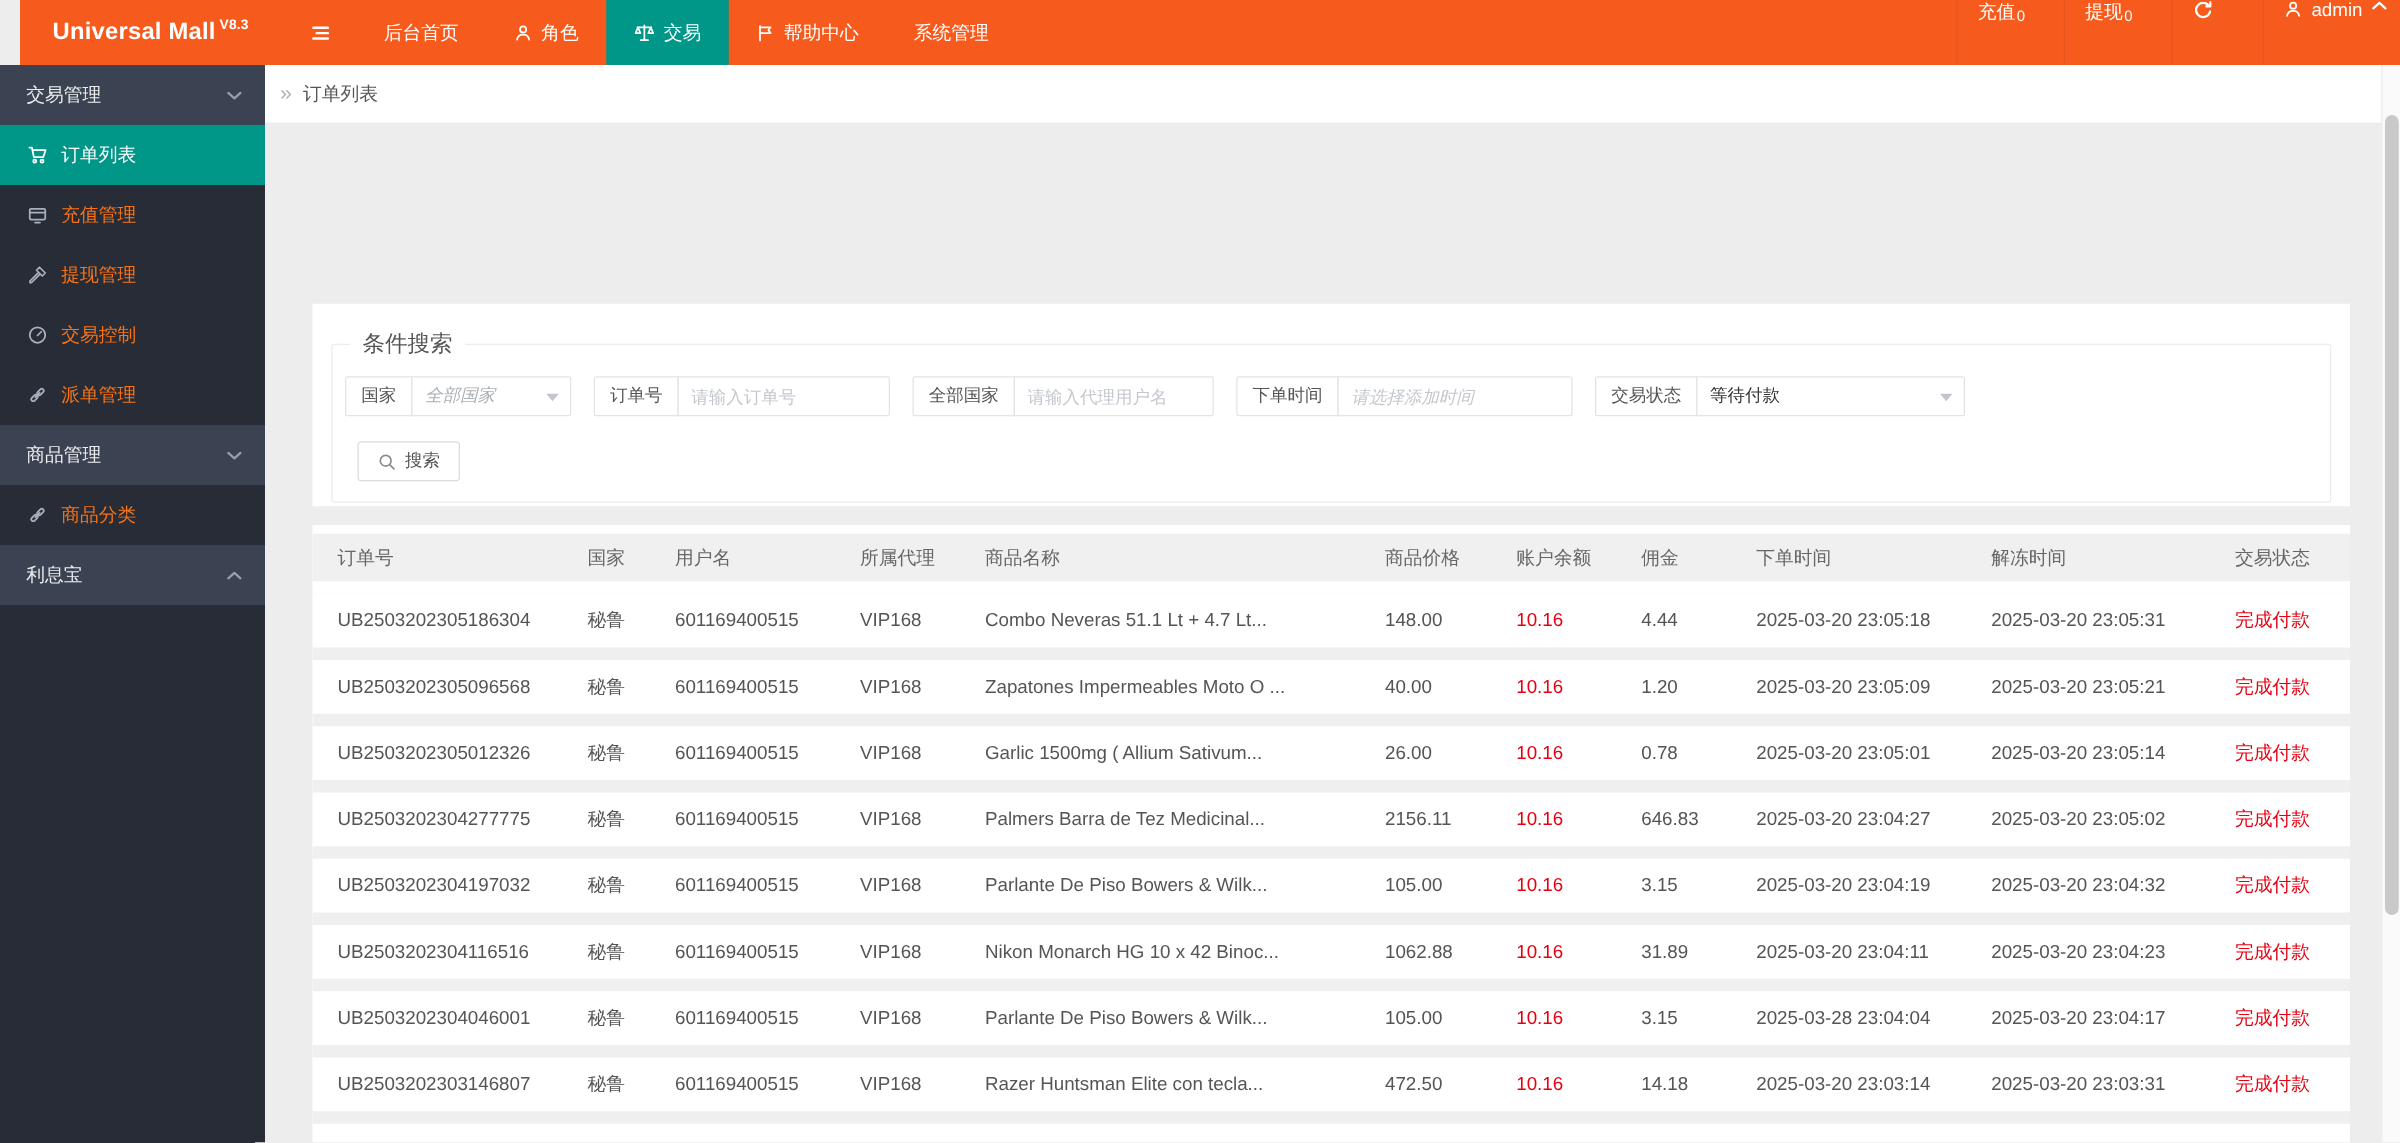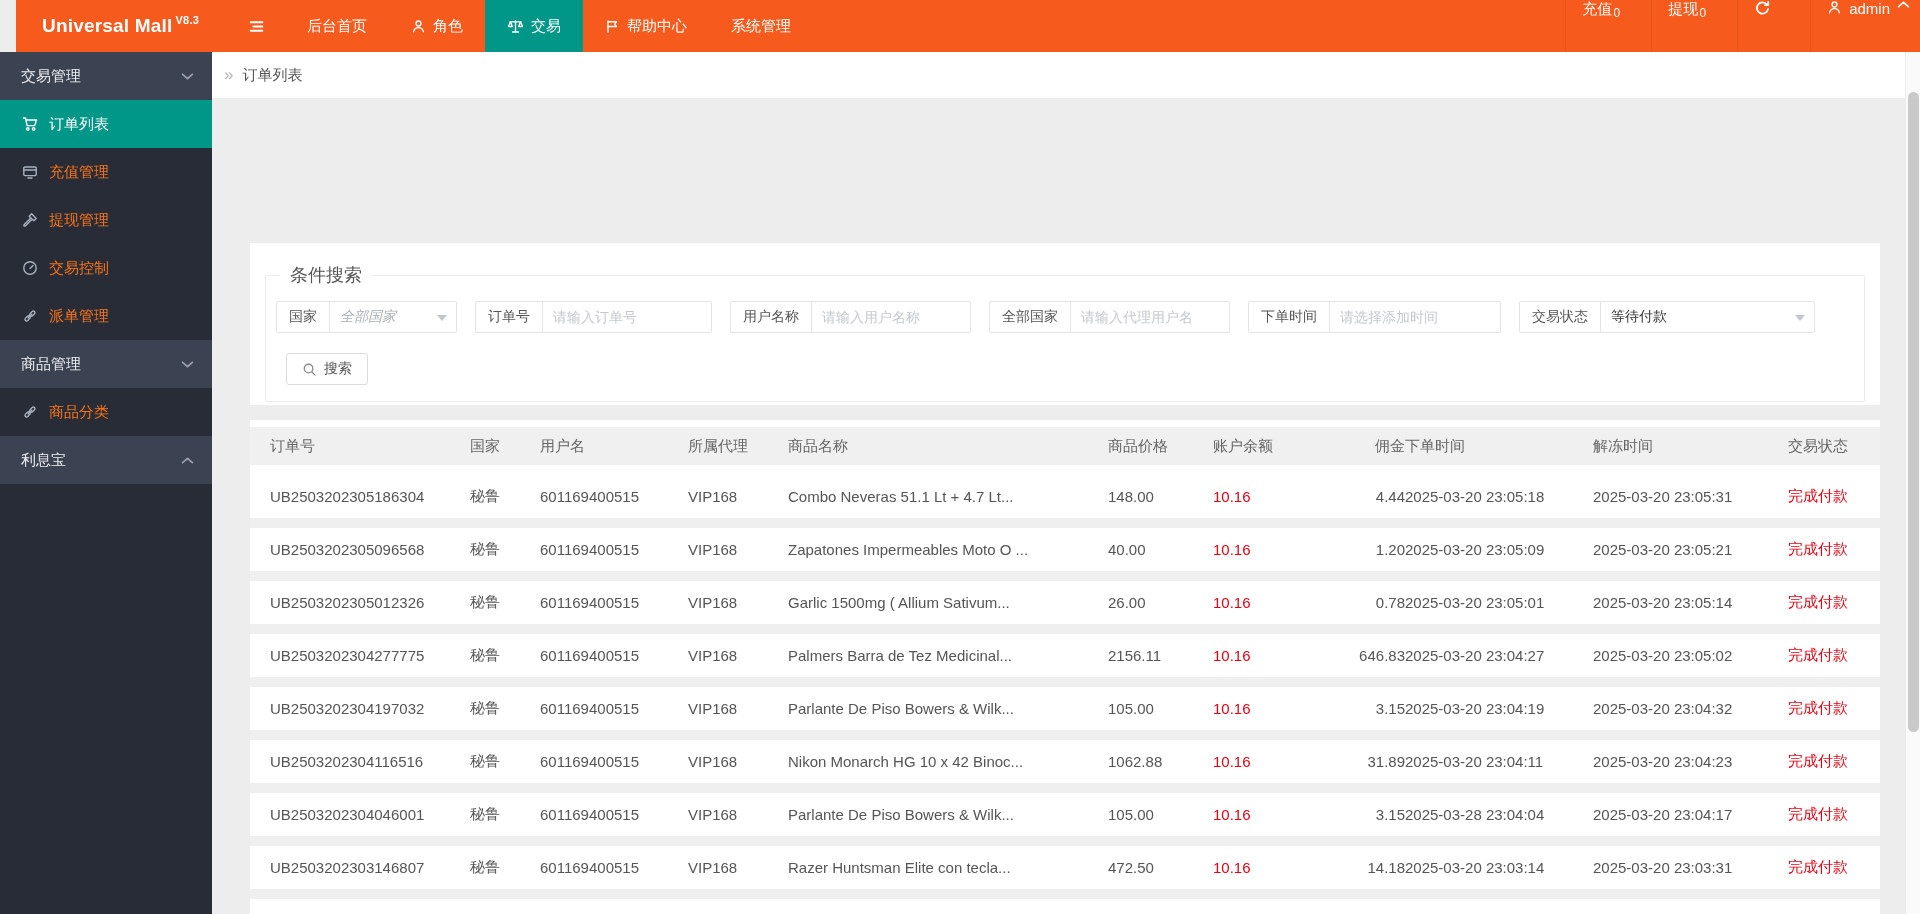--- a/index.html
+++ b/index.html
@@ -87,42 +87,42 @@
   .finput::placeholder { color:#c4c8ce; }
   .fselect { display:flex; align-items:center; padding:0 26px 0 10px; position:relative; cursor:pointer; }
   .fselect .fvalue { color:#aab0b6; }
   .fselect .fvalue.dark { color:#333; }
   .fselect .caret {
     position:absolute; right:9px; top:13px; width:0; height:0;
     border-left:5px solid transparent; border-right:5px solid transparent;
     border-top:6px solid #c2c6cc;
   }
   .w-country { width:128px;font-style:italic; } .w-order { width:170px; } .w-user { width:160px; }
-  .w-agent { width:160px; } .w-time { width:172px; } .w-status { width:215px; }
+  .w-agent { width:160px; } .w-time { width:188px;font-style:italic; } .w-status { width:215px; }
 
   .search-btn {
     margin:20px 0 0 10px; height:32px; padding:0 15px; display:flex; align-items:center; gap:7px;
     background:#fff; border:1px solid #dcdcdc; border-radius:3px; color:#555; font-size:14px;
     cursor:pointer; font-family:inherit;
   }
 
   
   .thead {
     margin-top:7px; height:38px; background:#f0f0f0; display:flex; align-items:center;
     padding-left:20px; color:#666; font-size:15px;
   }
   .tbody { background:#efefef; }
   .trow {
     margin-top:10px; height:43px; background:#fff; display:flex; align-items:center;
     padding-left:20px; color:#555; font-size:15px;
   }
   .tbody::after { content:""; display:block; margin-top:10px; height:16px; background:#fff; }
   .c1{width:200px;} .c2{width:70px;} .c3{width:148px;} .c4{width:100px;}
   .c5{width:320px; overflow:hidden; white-space:nowrap;} .c6{width:105px;} .c7{width:100px;}
-  .c8{width:92px;text-align:right;} .c9{width:188px;} .c10{width:195px;} .c11{width:88px;}
+  .c8{width:92px;} .c9{width:188px;} .c10{width:195px;} .c11{width:88px;}
   .red { color:#e60012; }
 
   
   .scrollbar {
     position:absolute; top:52px; right:0; bottom:0; width:15px;
     background:#fafafa; border-left:1px solid #ececec; z-index:40;
   }
   .scroll-thumb {
     position:absolute; top:40px; left:2px; width:11px; height:640px;
     background:#c9c9c9; border-radius:6px;
@@ -336,24 +336,20 @@
           <span class="fvalue">全部国家</span>
           <span class="caret"></span>
         </div>
       </div>
 
       <div class="fgroup">
         <span class="flabel">订单号</span>
         <input class="finput w-order" type="text" placeholder="请输入订单号" style="">
       </div>
 
-      <div class="fgroup">
-        <span class="flabel">用户名称</span>
-        <input class="finput w-user" type="text" placeholder="请输入用户名称" style="">
-      </div>
 
       <div class="fgroup">
         <span class="flabel">全部国家</span>
         <input class="finput w-agent" type="text" placeholder="请输入代理用户名" style="">
       </div>
 
       <div class="fgroup">
         <span class="flabel">下单时间</span>
         <input class="finput w-time" type="text" placeholder="请选择添加时间" style="">
       </div>

